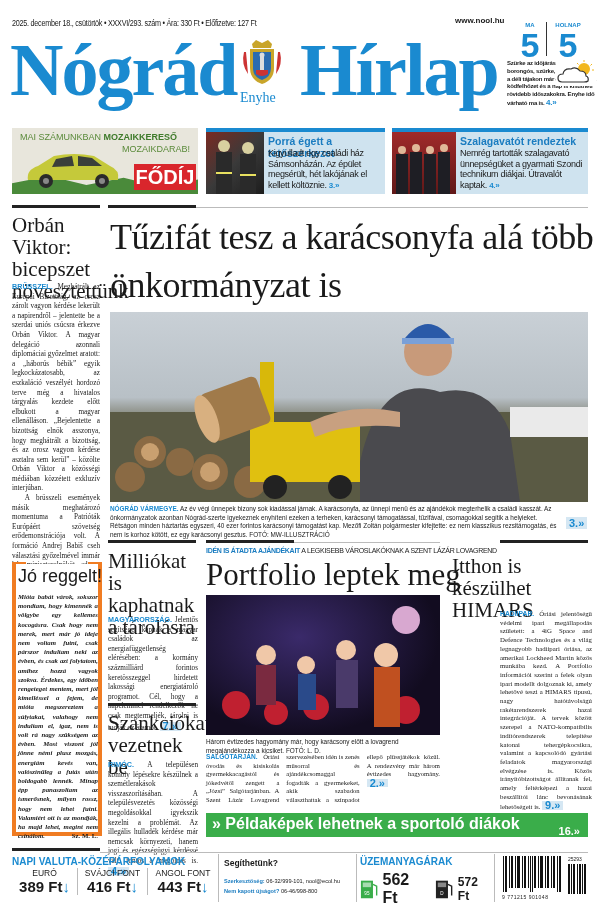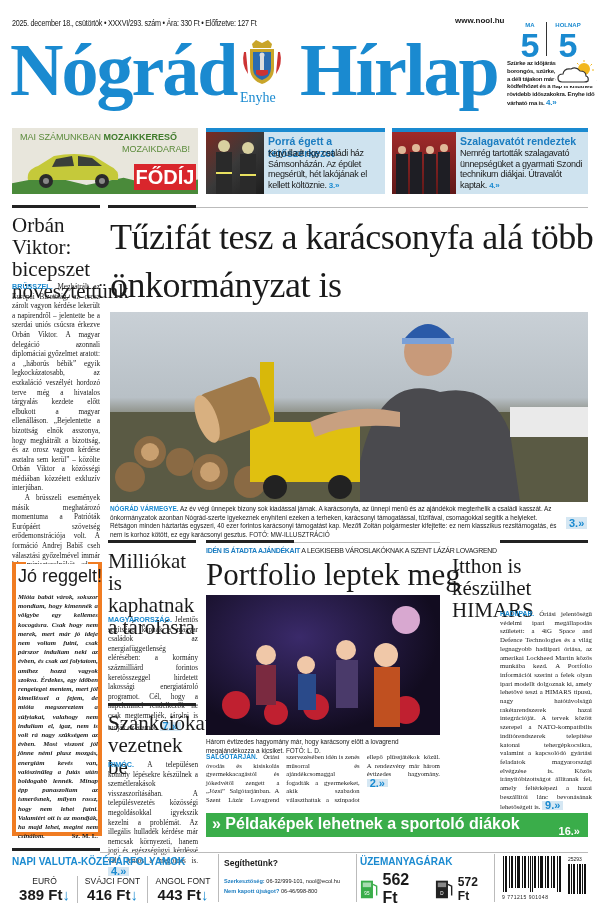--- a/index.html
+++ b/index.html
@@ -276,21 +276,21 @@
 <div class="abs sans" style="left:206px;top:813px;width:382px;height:24px;background:#3aad4a;color:#fff;">
   <span class="abs" style="left:6px;top:2px;font-size:16px;font-weight:bold;white-space:nowrap;">» Példaképek lehetnek a sportoló diákok</span>
   <span class="abs" style="right:8px;top:6px;font-size:11px;font-weight:bold;margin-top:6px;">16.»</span>
 </div>
 
 <div class="rule-thick" style="left:12px;top:848px;width:88px;"></div>
 <div class="rule-thin" style="left:100px;top:852px;width:488px;"></div>
 
 <div class="abs" style="left:12px;top:856px;width:206px;">
   <div class="ftitle">NAPI VALUTA-KÖZÉPÁRFOLYAMOK</div>
-  <div style="display:flex;margin-top:9px;justify-content:space-between;">
+  <div style="display:flex;margin-top:1px;justify-content:space-between;">
     <div style="width:66px;border-right:1px solid #bbb">
       <div class="clabel">EURÓ</div>
       <div class="cval"><span>389 Ft</span><span class="arr">↓</span></div>
     </div>
     <div style="width:70px;border-right:1px solid #bbb">
       <div class="clabel">SVÁJCI FONT</div>
       <div class="cval"><span>416 Ft</span><span class="arr">↓</span></div>
     </div>
     <div style="width:70px">
       <div class="clabel">ANGOL FONT</div>

